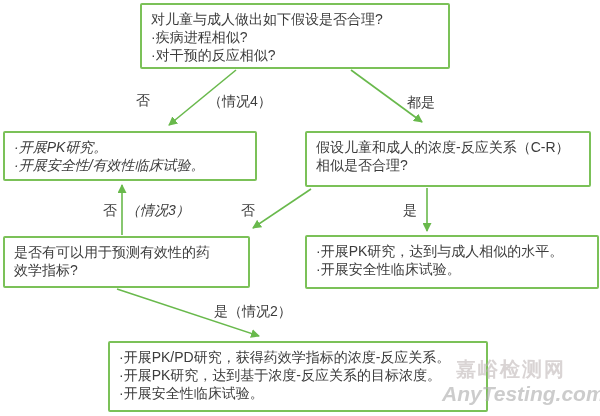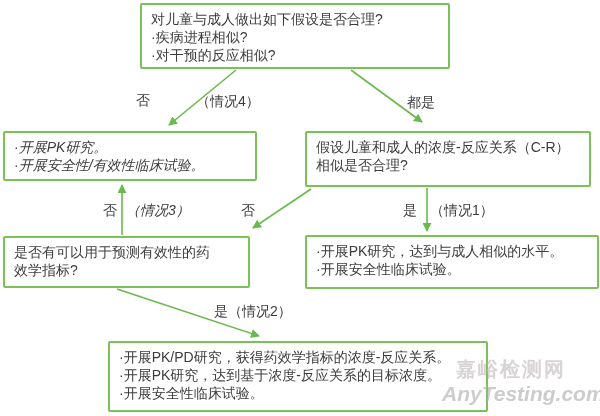--- a/index.html
+++ b/index.html
@@ -16,21 +16,21 @@
   }
   .node .ln{white-space:nowrap;}
   .node-start   {left:140px;top:3px;  width:310px;height:66px;}
   .node-case4   {left:3px;  top:131px;width:254px;height:50px;font-style:italic;}
   .node-cr      {left:305px;top:131px;width:286px;height:56px;}
   .node-pd      {left:3px;  top:236px;width:247px;height:52px;}
   .node-case1   {left:305px;top:235px;width:294px;height:54px;}
   .node-case2   {left:108px;top:341px;width:380px;height:71px;}
   .elabel{position:absolute;z-index:3;white-space:nowrap;}
   .el-no4   {left:136px;top:91px;}
-  .el-case4 {left:196px;top:92px;}
+  .el-case4 {left:208px;top:92px;}
   .el-both  {left:407px;top:93px;}
   .el-no3   {left:103px;top:201px;}
   .el-case3 {left:126px;top:201px;font-style:italic;}
   .el-nopd  {left:241px;top:201px;}
   .el-yes1  {left:403px;top:201px;}
   .el-case1 {left:430px;top:201px;}
   .el-yes2  {left:214px;top:302px;}
   .watermark-name{
     position:absolute;z-index:5;left:456px;top:354px;
     font-size:20px;font-weight:bold;letter-spacing:2px;
@@ -93,19 +93,18 @@
     <div class="ln">·开展安全性临床试验。</div>
   </div>
 
   <div class="elabel el-no4">否</div>
   <div class="elabel el-case4">（情况4）</div>
   <div class="elabel el-both">都是</div>
   <div class="elabel el-no3">否</div>
   <div class="elabel el-case3">（情况3）</div>
   <div class="elabel el-nopd">否</div>
   <div class="elabel el-yes1">是</div>
-  <div class="elabel el-case1">（情况1）</div>
   <div class="elabel el-yes2">是（情况2）</div>
 
   <div class="watermark-name">嘉峪检测网</div>
   <div class="watermark-url">AnyTesting.com</div>
 
 </div>
 
 </body></html>

